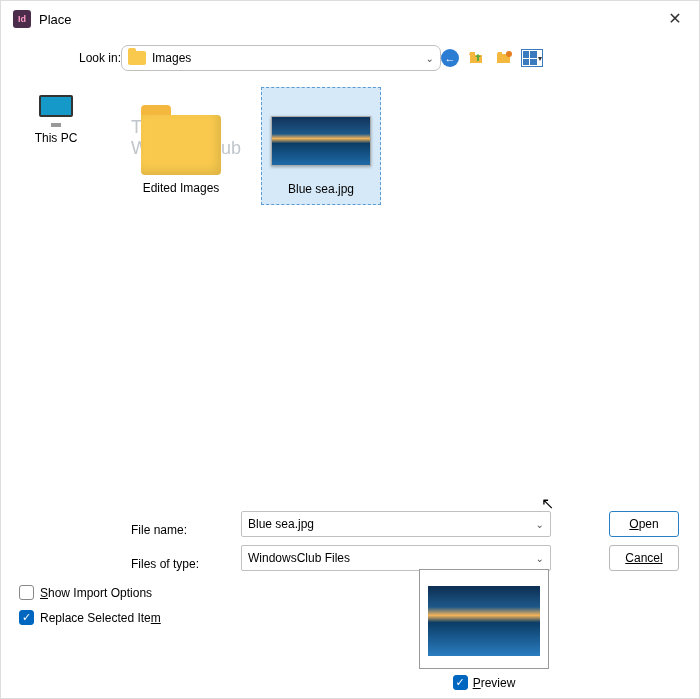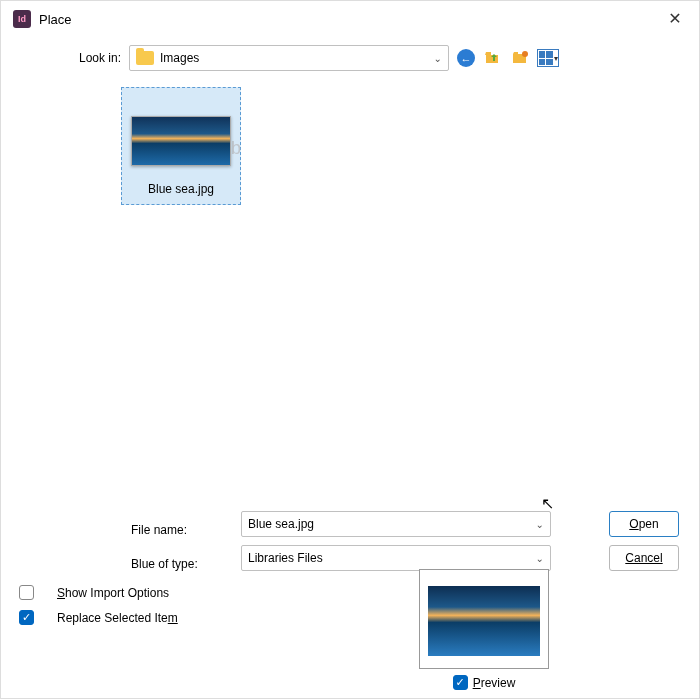--- a/index.html
+++ b/index.html
@@ -44,34 +44,33 @@
       color: #333;
       cursor: pointer;
       width: 20px;
       text-align: center;
     }
     
     .lookin-row {
       display: flex;
       align-items: center;
       padding: 8px 10px 6px 60px;
-      gap: 8px;
     }
     .lookin-row label { width: 60px; text-align: right; }
     .combo {
       height: 26px;
       border: 1px solid #c0c0c0;
       border-radius: 2px;
       display: flex;
       align-items: center;
       padding: 0 6px;
       background: #fff;
       position: relative;
     }
-    .combo-lookin { width: 320px; }
+    .combo-lookin { width: 320px; border-radius: 7px; }
     .combo .caret {
       position: absolute;
       right: 6px;
       font-size: 10px;
       color: #555;
     }
     .folder-icon-sm {
       width: 18px; height: 14px;
       background: #f8c94d;
       border-radius: 0 2px 2px 2px;
@@ -165,21 +164,21 @@
       border: 1px solid #2a7fc4;
       border-radius: 3px;
       background: #fff;
       cursor: pointer;
       font-size: 12px;
       text-align: center;
       line-height: 24px;
     }
     .btn-cancel { border-color:#b8b8b8;text-decoration:underline;}
     .checks { padding: 6px 0 0 18px; display:flex; flex-direction:column; gap:10px;}
-    .chk-row { display:flex; align-items:center; gap:23px; font-size:12px; cursor:pointer;}
+    .chk-row { display:flex; align-items:center; gap:6px; font-size:12px; cursor:pointer;}
     .chk { width:15px; height:15px; border:1px solid #888; border-radius:3px; display:flex; align-items:center; justify-content:center; background:#fff;}
     .chk.checked { background:#0067c0; border-color:#0067c0; color:#fff; font-size:11px;}
     .u { text-decoration: underline; }
     
     .preview-area { position:absolute; left:418px; top:568px; text-align:center;}
     .preview-box { width:130px; height:100px; border:1px solid #999; background:#fff; padding:16px 8px;}
     .preview-box .pv-img{ width:100%; height:70px; background:linear-gradient(to bottom, #0d2e52 0%, #1d5889 30%, #f3b35a 42%, #0b3d66 52%, #2a7cc0 100%);}
     .preview-chk { margin-top:6px; display:flex; justify-content:center; align-items:center; gap:5px;}
   </style>
 </head>
@@ -221,27 +220,40 @@
             <span></span>
           </div>
           <span class="vcaret">▾</span>
         </div>
     </div>
   </div>
 </div>
 
 <div class="main">
   <div class="sidebar">
+    <div class="side-item">
+      <div class="side-ic monitor-ic">
+          <div class="screen cyan"></div>
+          <div class="stand"></div>
+        </div>
+      <div class="lbl">This PC</div>
+    </div>
   </div>
 
   <div class="file-pane">
     <div class="watermark">
       <span>The</span><br><span>WindowsClub</span>
     </div>
     <div class="file-grid">
+      <div class="file-item">
+        <div class="thumb">
+            <div class="folder-thumb"></div>
+          </div>
+        <div class="fname">Edited Images</div>
+      </div>
       <div class="file-item selected">
         <div class="thumb">
             <div class="img-thumb"></div>
           </div>
         <div class="fname">Blue sea.jpg</div>
       </div>
     </div>
     <div class="cursor">↖</div>
   </div>
 </div>
@@ -250,23 +262,23 @@
   <div class="field-row">
     <label><span>File name:</span></label>
     <div class="combo combo-file">
       <span>Blue sea.jpg</span>
       <span class="caret">⌄</span>
     </div>
     <div style="flex:1"></div>
     <div class="btn"><span class="u">O</span><span>pen</span></div>
   </div>
   <div class="field-row">
-    <label><span>Blue of type:</span></label>
+    <label><span>Files of type:</span></label>
     <div class="combo combo-file">
-      <span>Libraries Files</span>
+      <span>WindowsClub Files</span>
       <span class="caret">⌄</span>
     </div>
     <div style="flex:1"></div>
     <div class="btn btn-cancel">Cancel</div>
   </div>
 </div>
 
 <div class="checks">
   <div class="chk-row">
     <span class="chk"></span>

